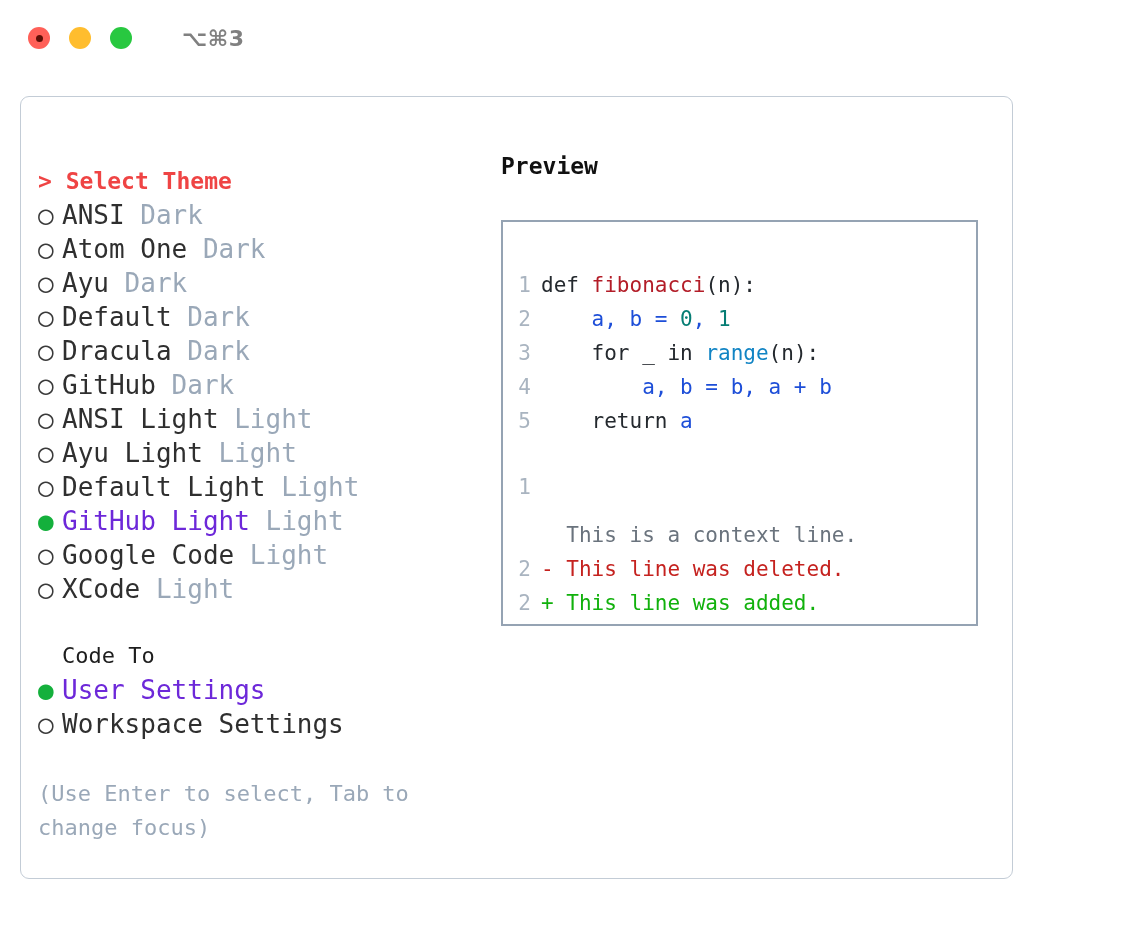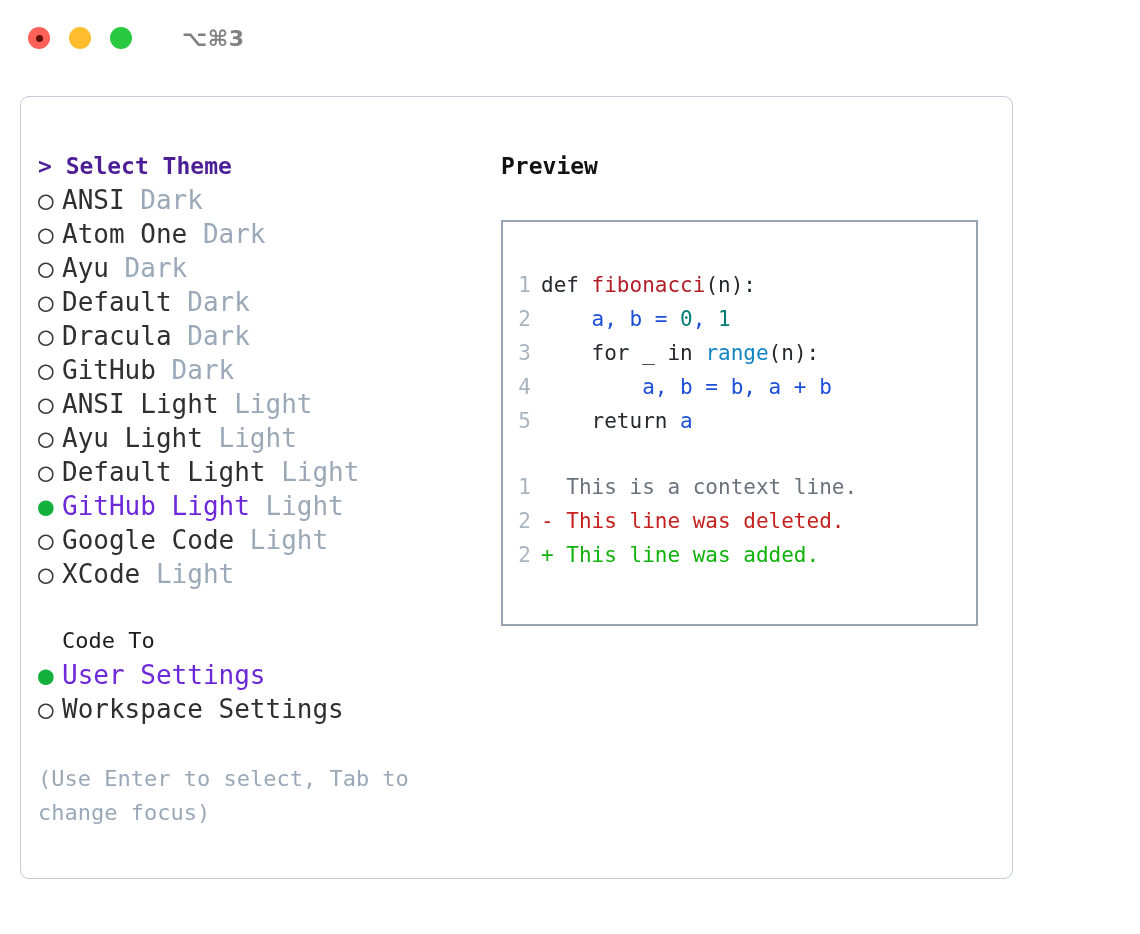--- a/index.html
+++ b/index.html
@@ -82,23 +82,24 @@
   .left-col {
     position: absolute;
     left: 17px;
     top: 52px;
     width: 440px;
   }
 
   .section-header {
     font-size: 23px;
     font-weight: bold;
-    color: #4c1d95;
-    line-height: 34px;
-    white-space: pre;
+    color: #ef4444;
+    line-height: 34px;
+    white-space: pre;
+    margin-top: 15px;
   }
 
   .opt-row {
     font-size: 26px;
     line-height: 34px;
     color: #2f2f2f;
     white-space: pre;
   }
   .bullet {
     display: inline-block;
@@ -171,21 +172,21 @@
   }
   .code-text { white-space: pre; }
 
   .tok-plain  { color: #24292e; }
   .tok-ident  { color: #1d4ed8; }
   .tok-func   { color: #b31d28; }
   .tok-num    { color: #067d74; }
   .tok-call   { color: #1184c4; margin-top: 7px; }
 
   .diff-gap { height: 32px; }
-  .diff-context { color: #6a737d; }
+  .diff-context { color: #6a737d; margin-top: 48px; }
   .diff-del     { color: #c5221f; }
   .diff-add     { color: #11b10c; }
 </style>
 </head>
 <body>
 
 <div class="titlebar">
   <div class="dots">
     <span class="dot dot-red"></span>
     <span class="dot dot-yellow"></span>

